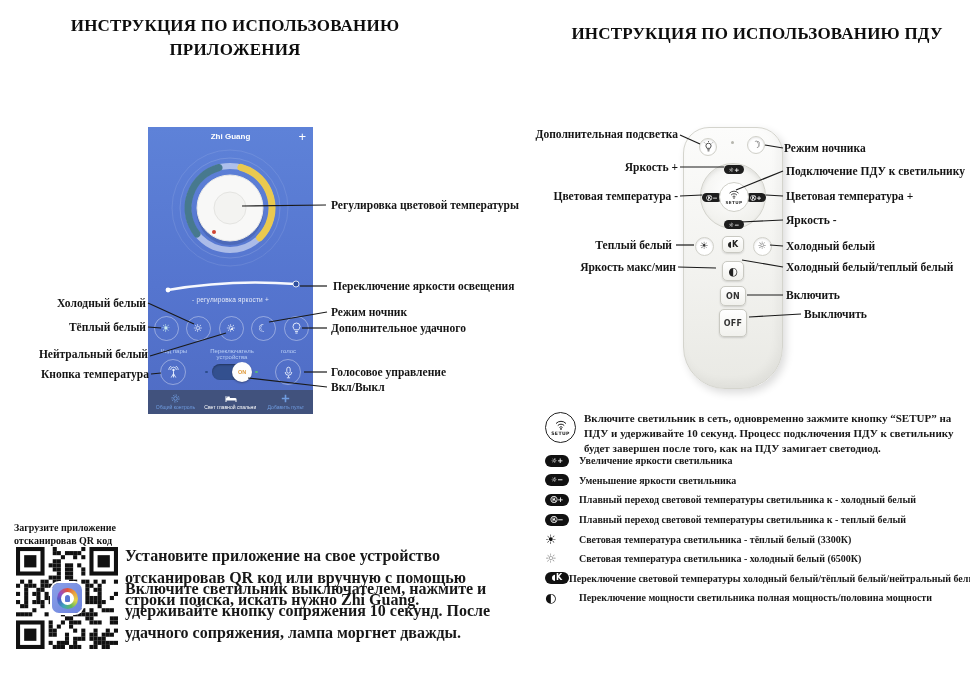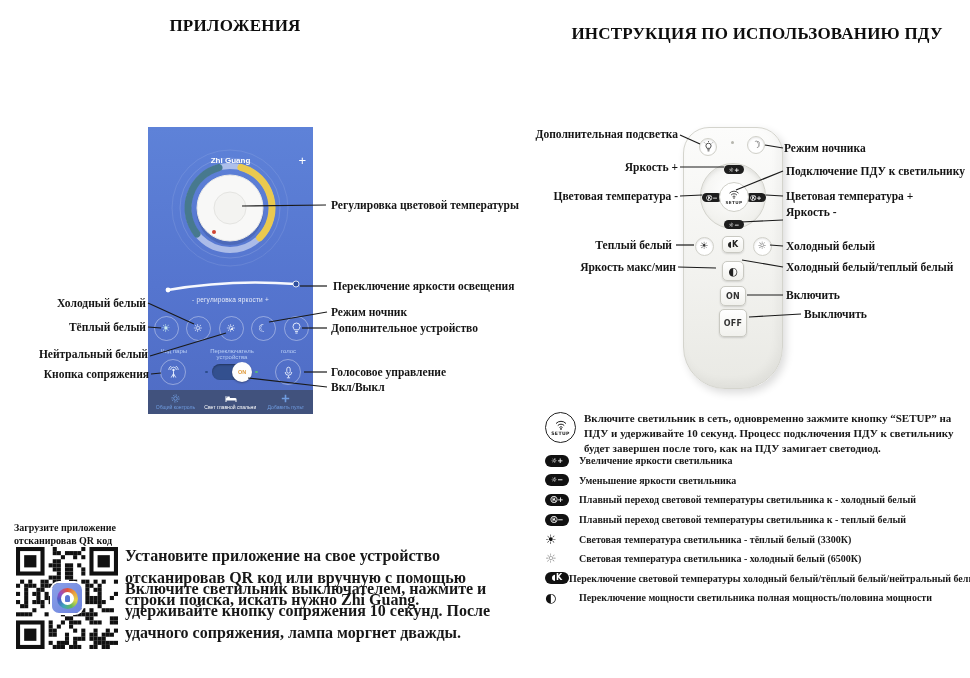--- a/index.html
+++ b/index.html
@@ -6,21 +6,21 @@
   .page{position:relative;width:970px;height:678px;background:#fff;overflow:hidden;
         font-family:"Liberation Serif",serif;color:#111;}
   .overlay{position:absolute;left:0;top:0;width:970px;height:678px;pointer-events:none;z-index:6;}
   .title{position:absolute;text-align:center;font-weight:700;font-size:17px;line-height:24px;color:#0d0d0d;letter-spacing:.2px;z-index:2;}
   .ann{position:absolute;font-weight:700;font-size:11.5px;white-space:nowrap;color:#141414;z-index:7;}
   .par{position:absolute;font-weight:700;font-size:16px;line-height:1.38;color:#181818;z-index:2;}
 
   
   .phone{position:absolute;left:148px;top:127px;width:165px;height:287px;z-index:3;
          background:linear-gradient(180deg,#5e82d8 0%,#5575cf 55%,#4f6cc4 100%);font-family:"Liberation Sans",sans-serif;}
-  .ph-header{position:absolute;left:0;top:2px;width:100%;height:16px;margin-top:24px;}
+  .ph-header{position:absolute;left:0;top:2px;width:100%;height:16px;}
   .ph-title{position:absolute;left:0;width:100%;top:3px;text-align:center;font-size:8px;font-weight:700;color:#fff;}
   .ph-plus{position:absolute;right:7px;top:0;font-size:13px;font-weight:300;color:#fff;}
   .dial{position:absolute;left:0;top:0;width:165px;height:175px;}
   .sliderfig{position:absolute;left:0;top:148px;width:165px;height:22px;}
   .slider-label{position:absolute;left:0;top:169px;width:100%;text-align:center;font-size:6.5px;color:rgba(255,255,255,.85);letter-spacing:.2px;}
   .ci{position:absolute;width:25px;height:25px;border:1px solid rgba(255,255,255,.38);border-radius:50%;
       display:flex;align-items:center;justify-content:center;box-sizing:border-box;}
   .ci .g{font-family:"DejaVu Sans",sans-serif;font-size:11px;color:#eef4ff;line-height:1;}
   .ci .g.warm{color:#c9ecf0;}
   .ci .dotc{position:absolute;left:11.5px;top:11.5px;width:2px;height:2px;border-radius:50%;background:#fff;}
@@ -88,20 +88,21 @@
       display:flex;align-items:center;justify-content:center;}
   .qr-core{width:13px;height:13px;border-radius:50%;background:#fff;display:flex;align-items:center;justify-content:center;}
   .qr-core i{display:block;width:5px;height:7px;border-radius:2.5px 2.5px 1px 1px;background:#5a77d4;}
 </style>
 </head>
 <body>
 
 <div class="page">
 
   <div class="title" style="left:40px;top:14px;width:390px;">
+    <span style="display:block">ИНСТРУКЦИЯ ПО ИСПОЛЬЗОВАНИЮ</span>
     <span style="display:block">ПРИЛОЖЕНИЯ</span>
   </div>
   <div class="title" style="left:545px;top:22px;width:424px;">ИНСТРУКЦИЯ ПО ИСПОЛЬЗОВАНИЮ ПДУ</div>
 
   <div class="phone">
     <div class="ph-header">
       <span class="ph-title">Zhi Guang</span>
       <span class="ph-plus">+</span>
     </div>
 
@@ -189,26 +190,26 @@
           <path d="M4.5 0.8 V8.2 M0.8 4.5 H8.2" stroke="#6f9ce0" stroke-width="1.6"></path>
         </svg>
         <span class="tl">Добавить пульт</span>
       </div>
     </div>
   </div>
 
   <div class="ann" style="right:824px;top:297px">Холодный белый</div>
   <div class="ann" style="right:824px;top:321px">Тёплый белый</div>
   <div class="ann" style="right:822px;top:348px">Нейтральный белый</div>
-  <div class="ann" style="right:821px;top:368px">Кнопка сопряжения</div>
+  <div class="ann" style="right:821px;top:368px">Кнопка температура</div>
 
   <div class="ann" style="left:331px;top:199px">Регулировка цветовой температуры</div>
   <div class="ann" style="left:333px;top:280px">Переключение яркости освещения</div>
   <div class="ann" style="left:331px;top:306px">Режим ночник</div>
-  <div class="ann" style="left:331px;top:322px">Дополнительное устройство</div>
+  <div class="ann" style="left:331px;top:322px">Дополнительное удачного</div>
   <div class="ann" style="left:331px;top:366px">Голосовое управление</div>
   <div class="ann" style="left:331px;top:381px">Вкл/Выкл</div>
 
   <div class="remote">
     <div class="rb" style="left:15px;top:10px">
       <svg width="11" height="12" viewBox="0 0 11 12">
         <path d="M5.5 2.2 a2.6 2.6 0 0 1 2.6 2.6 c0 1.2 -0.8 1.7 -1 2.5 h-3.2 C3.7 6.5 2.9 6 2.9 4.8 A2.6 2.6 0 0 1 5.5 2.2 Z" fill="none" stroke="#3c3c3c" stroke-width="0.9"></path>
         <path d="M4.3 8.7 h2.4 M4.6 9.9 h1.8 M5.5 0 v1 M1.4 1.6 l0.7 0.7 M9.6 1.6 l-0.7 0.7" stroke="#3c3c3c" stroke-width="0.8"></path>
       </svg>
     </div>
@@ -254,21 +255,21 @@
 
   <div class="ann" style="right:292px;top:128px">Дополнительная подсветка</div>
   <div class="ann" style="right:292px;top:161px">Яркость +</div>
   <div class="ann" style="right:292px;top:190px">Цветовая температура -</div>
   <div class="ann" style="right:298px;top:239px">Теплый белый</div>
   <div class="ann" style="right:294px;top:261px">Яркость макс/мин</div>
 
   <div class="ann" style="left:784px;top:142px">Режим ночника</div>
   <div class="ann" style="left:786px;top:165px">Подключение ПДУ к светильнику</div>
   <div class="ann" style="left:786px;top:190px">Цветовая температура +</div>
-  <div class="ann" style="left:786px;top:206px">Яркость -</div>
+  <div class="ann" style="left:786px;top:214px">Яркость -</div>
   <div class="ann" style="left:786px;top:240px">Холодный белый</div>
   <div class="ann" style="left:786px;top:261px">Холодный белый/теплый белый</div>
   <div class="ann" style="left:786px;top:289px">Включить</div>
   <div class="ann" style="left:804px;top:308px">Выключить</div>
 
   <div class="setup-big">
     <svg width="14" height="10" viewBox="0 0 12 9">
       <path d="M1.5 3.2 a6 6 0 0 1 9 0 M3.1 5 a4 4 0 0 1 5.8 0 M4.6 6.7 a2 2 0 0 1 2.8 0" fill="none" stroke="#222" stroke-width="0.9"></path>
       <circle cx="6" cy="8" r="0.8" fill="#222"></circle>
     </svg>

